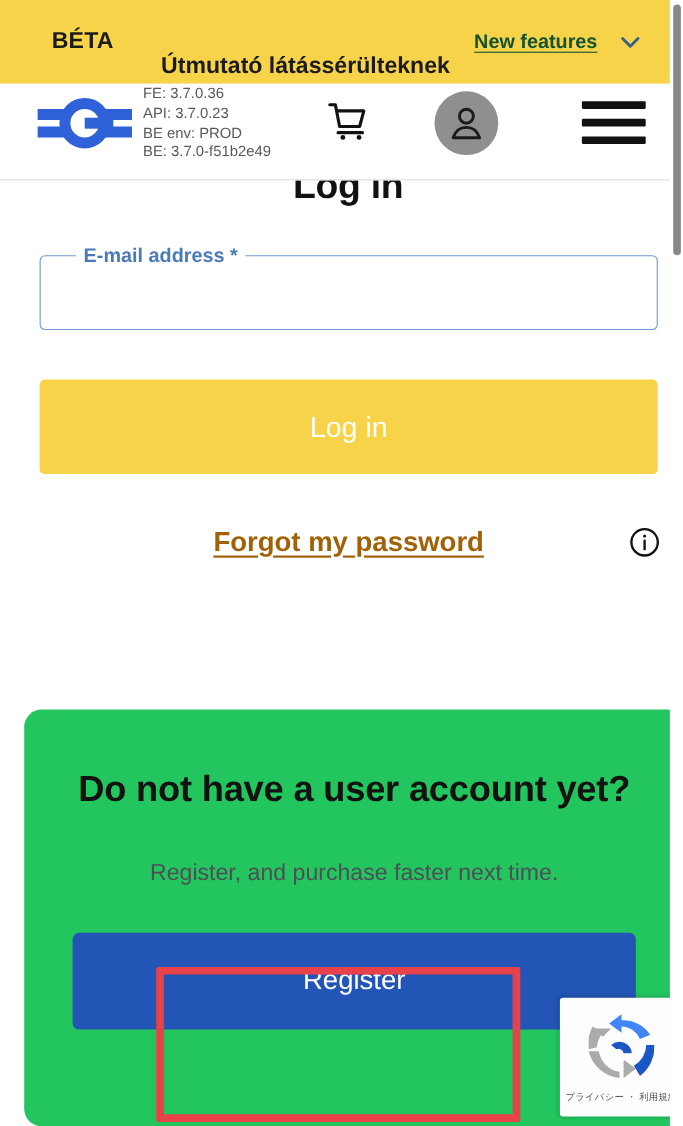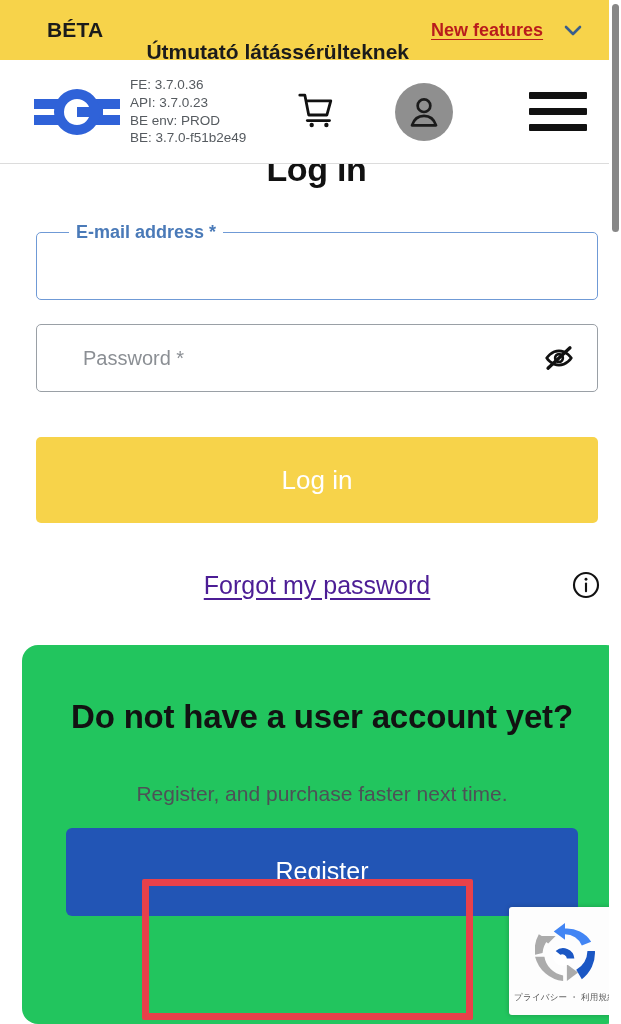--- a/index.html
+++ b/index.html
@@ -18,21 +18,21 @@
     height: 1024px;
     overflow: hidden;
     background: #ffffff;
   }
 
   
   .beta-banner {
     position: absolute;
     top: 0; left: 0;
     width: 609px;
-    height: 60px;
+    height: 76px;
     background: #F7D34A;
     display: flex;
     align-items: center;
     padding-left: 47px;
     gap: 0;
     z-index: 40;
   }
   .beta-tag {
     font-size: 21px;
     font-weight: 700;
@@ -44,21 +44,21 @@
     font-size: 21px;
     font-weight: 700;
     color: #1b1b1b;
     margin-left: 43px;
     white-space: nowrap;
     margin-top: 44px;
   }
   .beta-link {
     font-size: 18px;
     font-weight: 700;
-    color: #b91c1c;
+    color: #14532d;
     text-decoration: underline;
     text-underline-offset: 3px;
     margin-left: 22px;
     white-space: nowrap;
     cursor: pointer;
   }
   .beta-chev {
     margin-left: 18px;
     display: flex;
     align-items: center;
@@ -231,22 +231,22 @@
   .forgot-row {
     margin-top: 42px;
     position: relative;
     height: 40px;
     display: flex;
     align-items: center;
     justify-content: center;
   }
   .forgot-link {
     font-size: 25px;
-    font-weight: 400;
-    color: #4c1d95;
+    font-weight: 700;
+    color: #a16207;
     text-decoration: underline;
     text-underline-offset: 4px;
     cursor: pointer;
   }
   .info-icon {
     position: absolute;
     right: -3px;
     top: 50%;
     transform: translateY(-50%);
     cursor: pointer;
@@ -271,21 +271,21 @@
     color: #121212;
     line-height: 1.48;
     letter-spacing: -0.2px;
   }
   .register-sub {
     margin-top: 40px;
     font-size: 21px;
     color: #4d5156;
   }
   .register-btn {
-    margin-top: 22px;
+    margin-top: 42px;
     width: 100%;
     height: 88px;
     background: #2255B5;
     border: 0;
     border-radius: 6px;
     color: #ffffff;
     font-family: "Liberation Sans", sans-serif;
     font-size: 25px;
     cursor: pointer;
   }
@@ -368,30 +368,20 @@
 
     <div class="form-zone">
 
       
       <div class="field-outline focused">
         <span class="field-label">E-mail address *</span>
         <input class="field-input" type="email" placeholder="" style="">
       </div>
 
       
-      <div class="field-outline field-pass">
-        <input class="field-input" type="text" placeholder="Password *" style="">
-        <span class="eye-toggle">
-          <svg width="30" height="30" viewBox="0 0 24 24" fill="none" stroke="#111" stroke-width="2.1" stroke-linecap="round">
-            <path d="M2.2 12S5.6 6.3 12 6.3 21.8 12 21.8 12 18.4 17.7 12 17.7 2.2 12 2.2 12Z"></path>
-            <circle cx="12" cy="12" r="3.1"></circle>
-            <line x1="3.2" y1="20.2" x2="20.8" y2="3.8" stroke-width="2.6"></line>
-          </svg>
-        </span>
-      </div>
 
       
       <button class="login-btn">Log in</button>
 
       
       <div class="forgot-row">
         <a class="forgot-link">Forgot my password</a>
         <span class="info-icon">
           <svg width="30" height="30" viewBox="0 0 24 24" fill="none" stroke="#111" stroke-width="1.7">
             <circle cx="12" cy="12" r="9.6"></circle>

